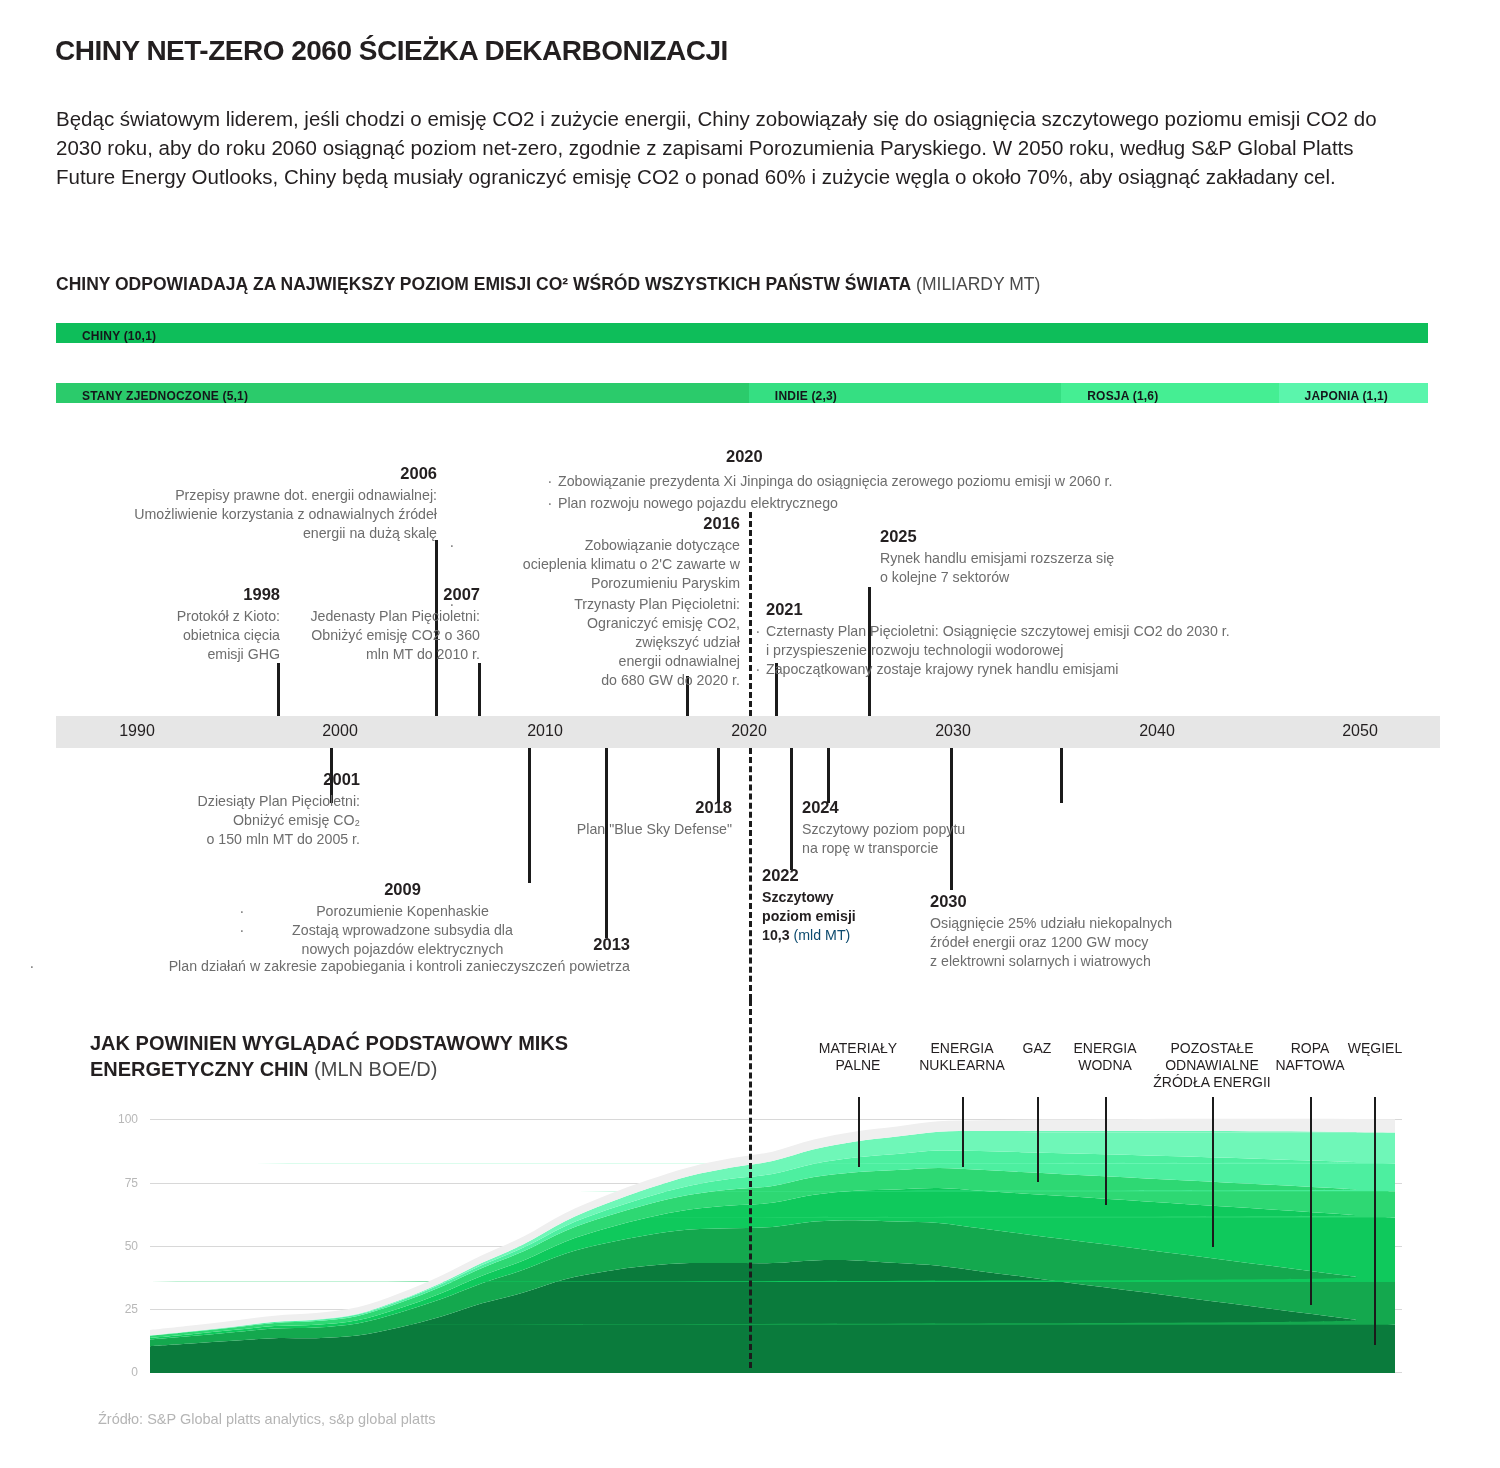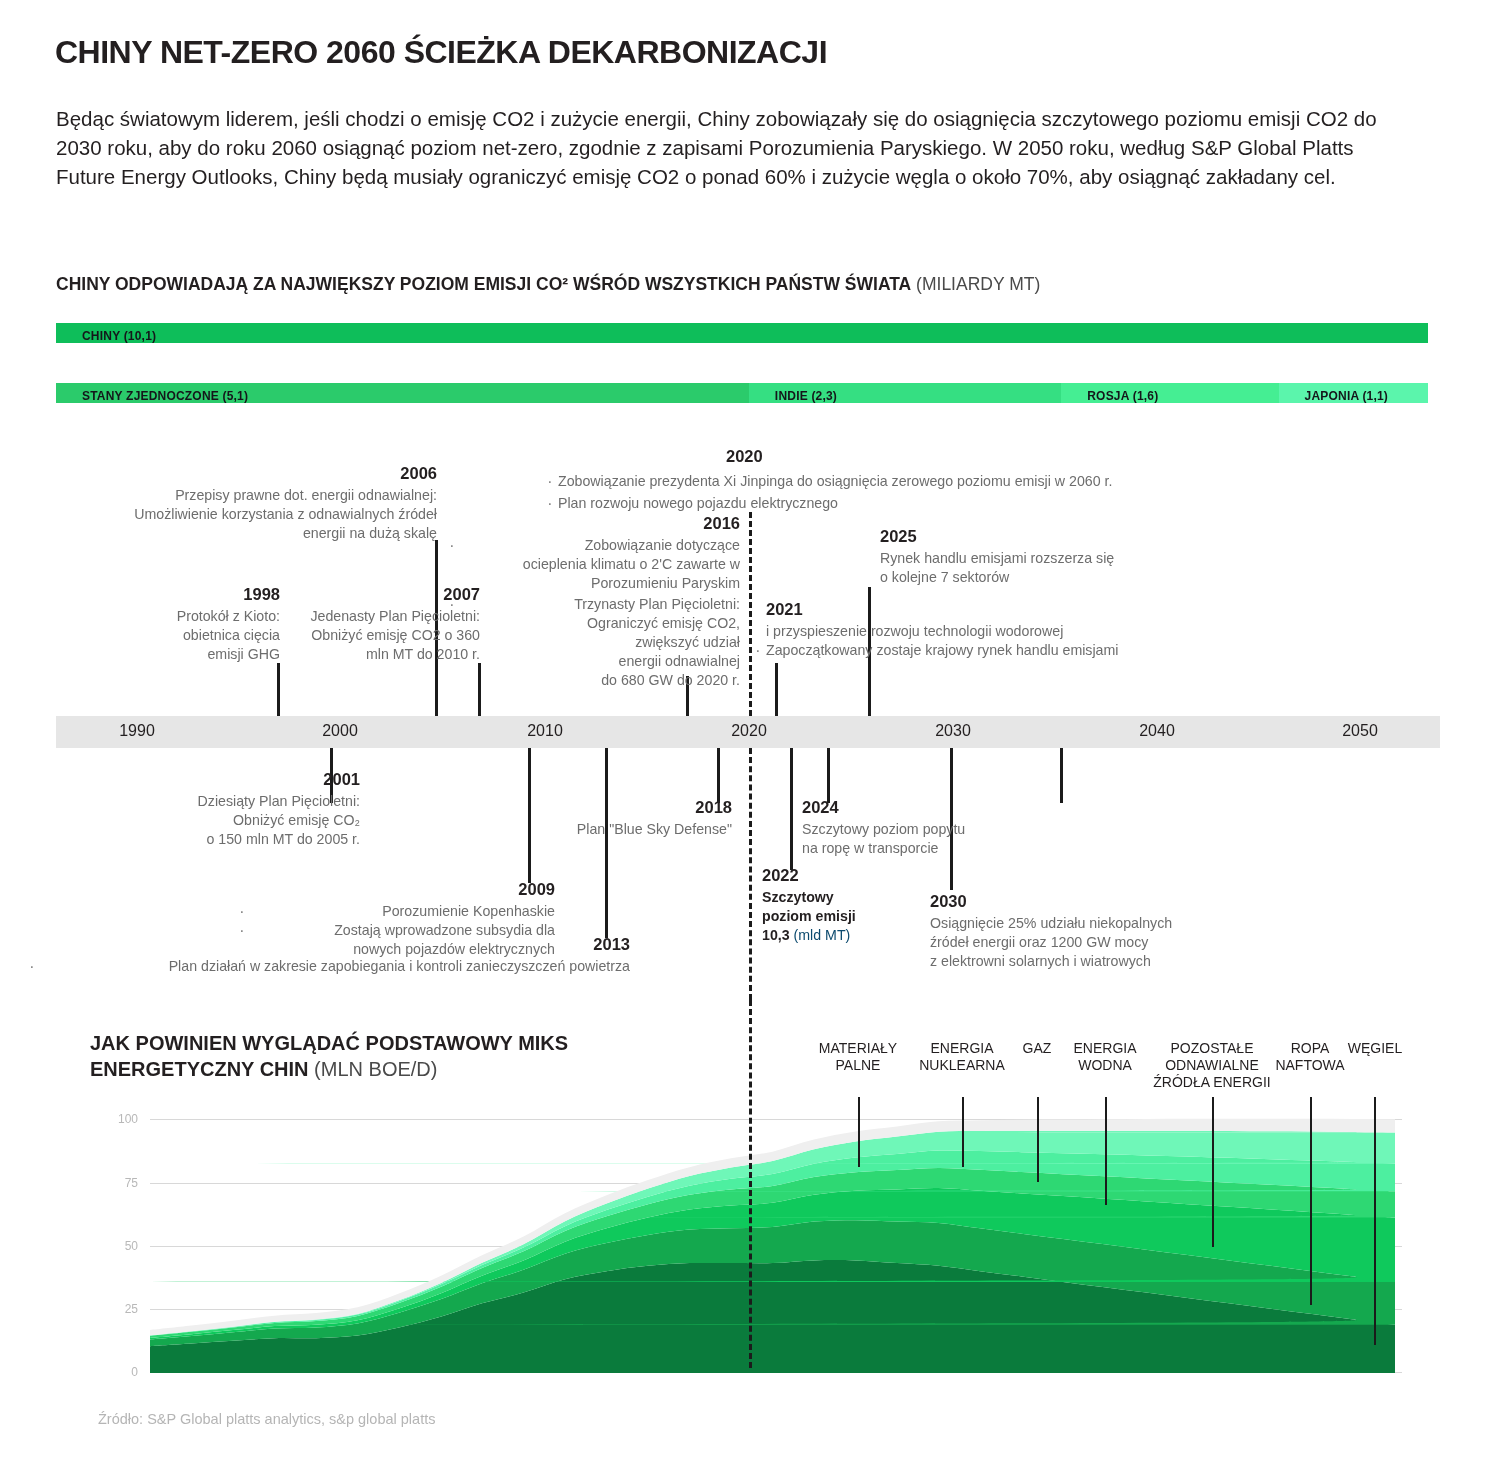--- a/index.html
+++ b/index.html
@@ -12,21 +12,21 @@
     overflow:hidden;
   }
   #card {
     position:absolute; left:0; top:0; width:1500px; height:1468px;
     background:#fff; border-radius:34px; overflow:hidden;
   }
 
   
   #title {
     position:absolute; left:55px; top:36px; width:1320px;
-    font-size:32px; font-weight:bold; letter-spacing:-0.5px;
+    font-size:28px; font-weight:bold; letter-spacing:-0.5px;
     color:#231f20; line-height:1.05;
   }
   #intro {
     position:absolute; left:56px; top:104px; width:1330px;
     font-size:20.5px; line-height:1.42; color:#231f20;
   }
 
   
   #bars-heading {
     position:absolute; left:56px; top:274px; width:1340px;
@@ -209,39 +209,40 @@
   <div class="note left" style="left:558px; top:472px;">
     <ul>
       <li class="bullet"><span>Zobowiązanie prezydenta Xi Jinpinga do osiągnięcia zerowego poziomu emisji w 2060 r.</span></li>
       <li class="bullet" style="margin-top:3px;"><span>Plan rozwoju nowego pojazdu elektrycznego</span></li>
     </ul>
   </div>
 
   <div class="note left" style="left:766px; top:600px;">
     <span class="yr">2021</span>
     <ul>
+      <li class="bullet"><span>Czternasty Plan Pięcioletni: Osiągnięcie szczytowej emisji CO2 do 2030 r.</span></li>
       <li><span>i przyspieszenie rozwoju technologii wodorowej</span></li>
       <li class="bullet"><span>Zapoczątkowany zostaje krajowy rynek handlu emisjami</span></li>
     </ul>
   </div>
 
   <div class="note left" style="left:880px; top:527px;">
     <span class="yr">2025</span>
     <div>Rynek handlu emisjami rozszerza się</div>
     <div>o kolejne 7 sektorów</div>
   </div>
 
   <div class="note right" style="left:140px; top:770px; width:220px;">
     <span class="yr">2001</span>
     <div>Dziesiąty Plan Pięcioletni:</div>
     <div>Obniżyć emisję CO₂</div>
     <div>o 150 mln MT do 2005 r.</div>
   </div>
 
-  <div class="note right" style="left:250px; top:880px; width:305px;">
+  <div class="note right" style="left:250px; top:880px; width:305px;text-align:center;">
     <span class="yr">2009</span>
     <ul>
       <li class="bullet"><span>Porozumienie Kopenhaskie</span></li>
       <li class="bullet"><span>Zostają wprowadzone subsydia dla</span></li>
       <li><span>nowych pojazdów elektrycznych</span></li>
     </ul>
   </div>
 
   <div class="note right" style="left:40px; top:935px; width:590px;">
     <span class="yr">2013</span>

